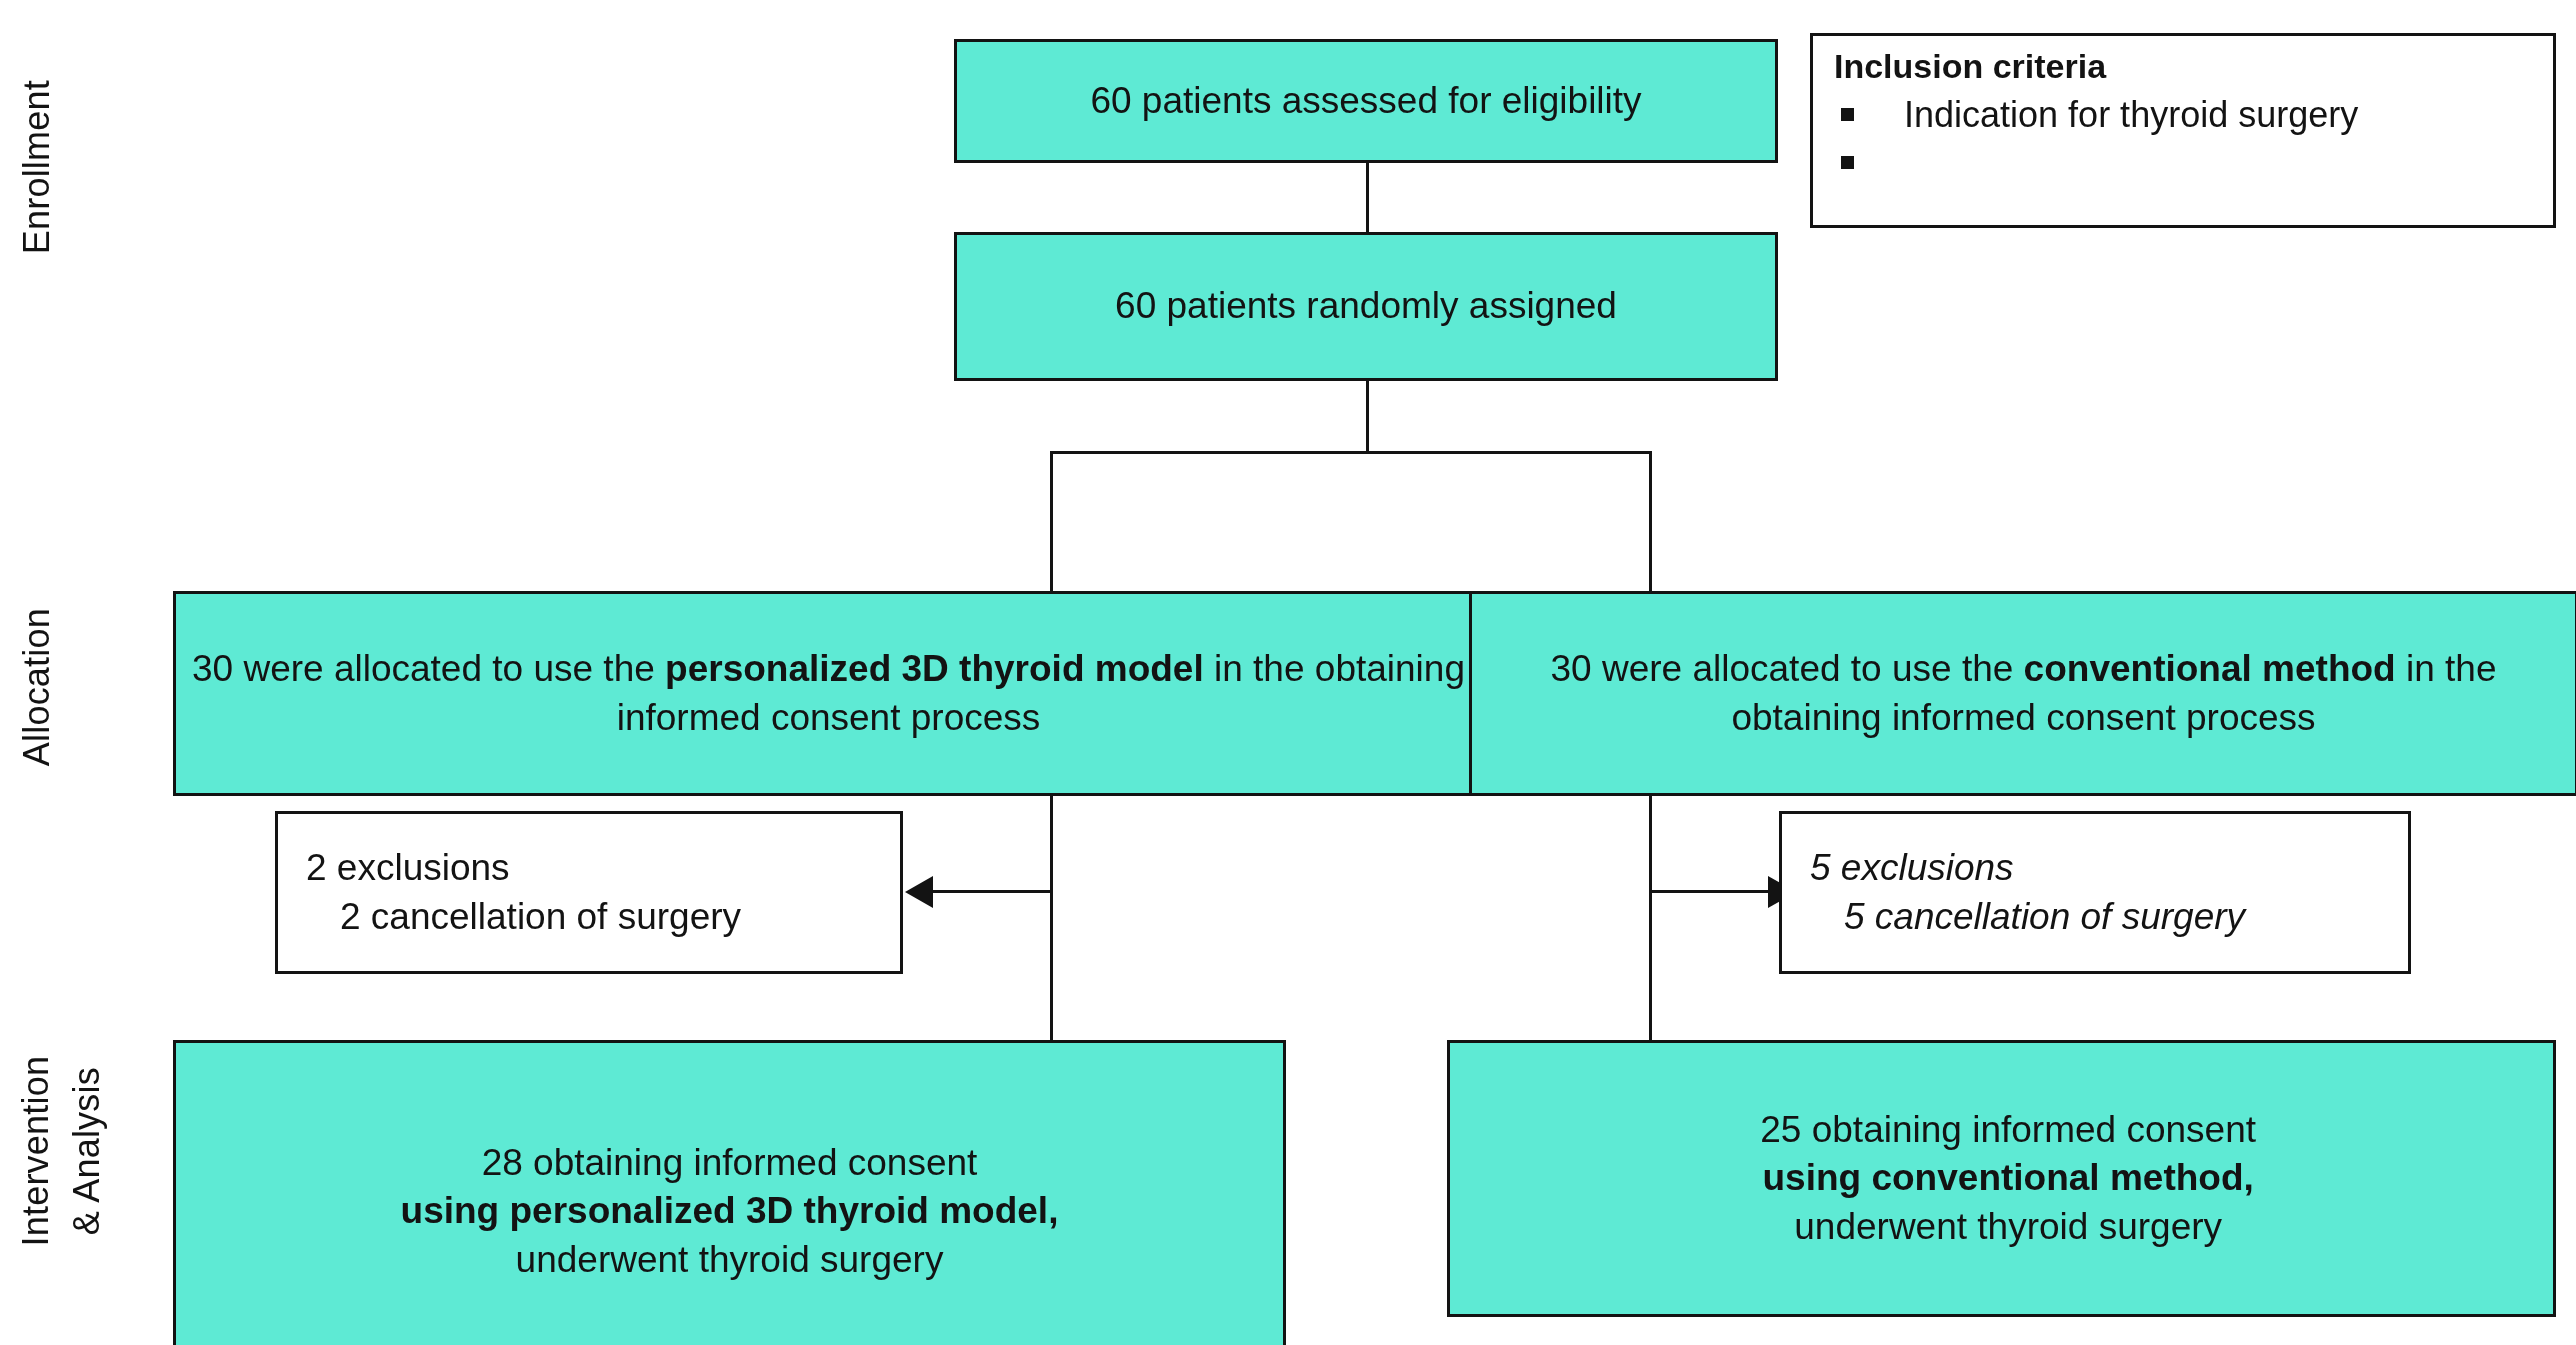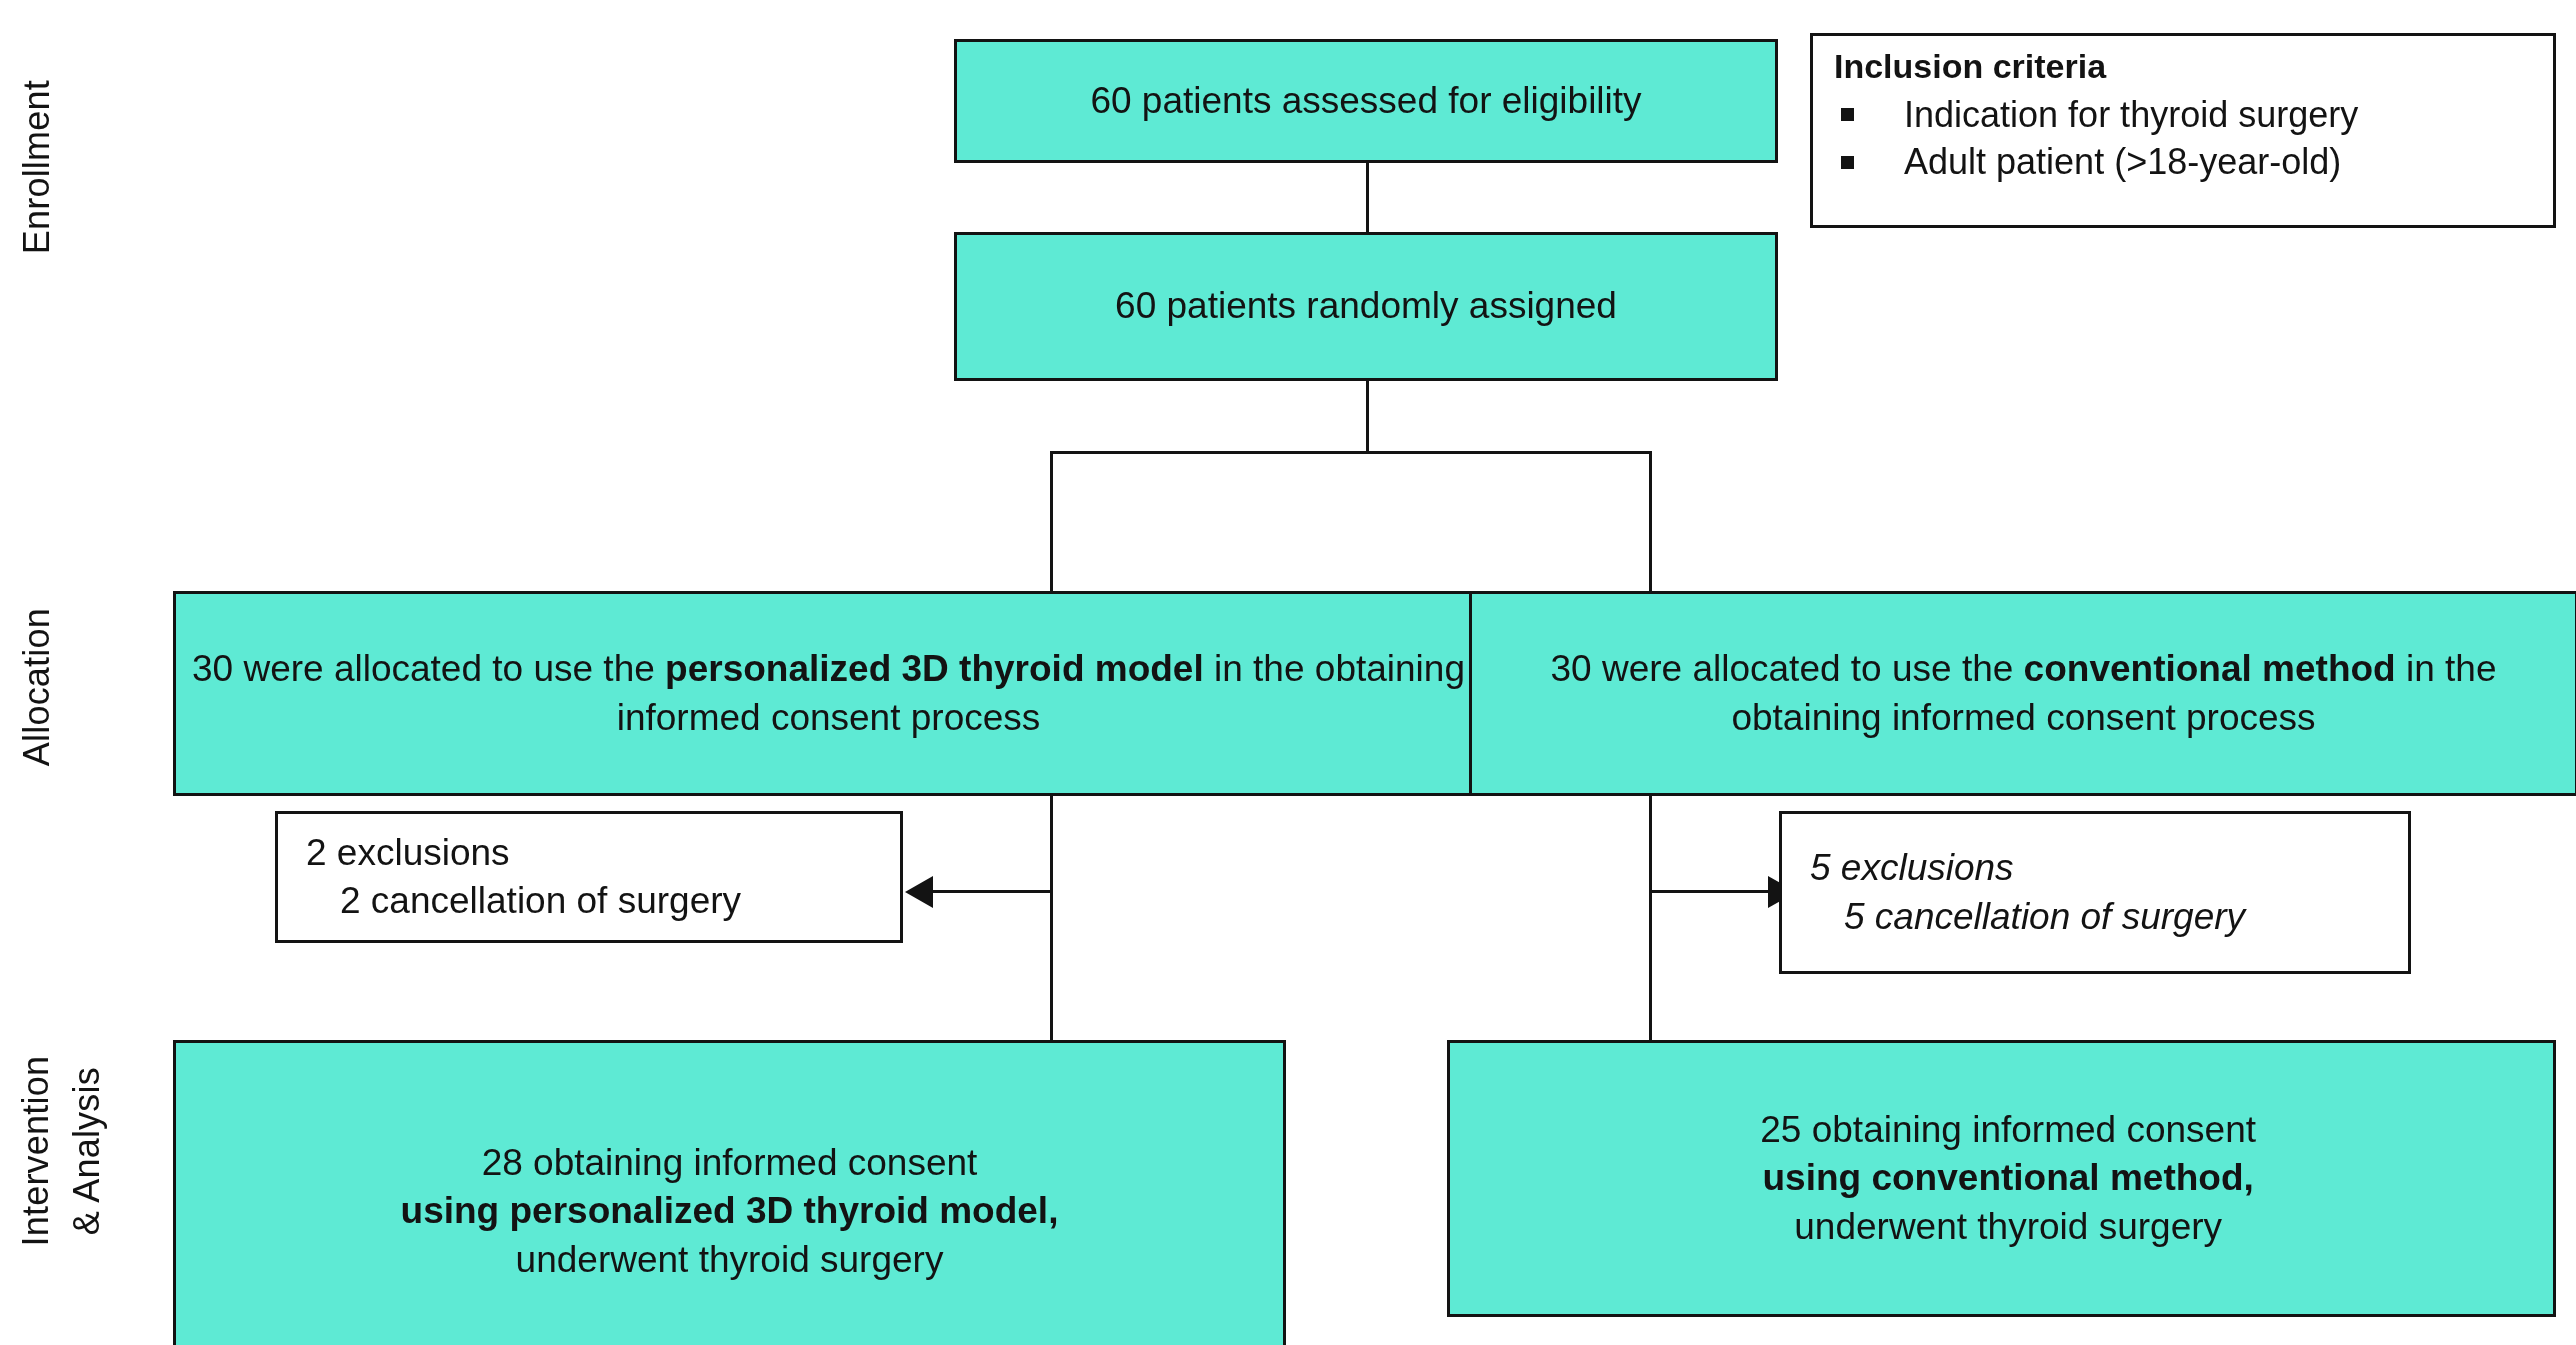--- a/index.html
+++ b/index.html
@@ -157,21 +157,20 @@
 
   <div class="criteria" style="left:1810px; top:33px; width:746px; height:195px;">
     <div class="criteria-title">Inclusion criteria</div>
     <ul class="criteria-list">
       <li>
         <span class="bullet"></span>
         <span>Indication for thyroid surgery</span>
       </li>
       <li>
         <span class="bullet"></span>
-        <span>Adult patient (&gt;18-year-old)</span>
       </li>
     </ul>
   </div>
 
   <div class="box" style="left:954px; top:39px; width:824px; height:124px;">
     <div class="inner">60 patients assessed for eligibility</div>
   </div>
 
   <div class="box" style="left:954px; top:232px; width:824px; height:149px;">
     <div class="inner">60 patients randomly assigned</div>
@@ -182,21 +181,21 @@
       <span>30 were allocated to use the </span><b>personalized 3D thyroid model</b><span> in the obtaining informed consent process</span>
     </div>
   </div>
 
   <div class="box" style="left:1469px; top:591px; width:1109px; height:205px;">
     <div class="inner">
       <span>30 were allocated to use the </span><b>conventional method</b><span> in the obtaining informed consent process</span>
     </div>
   </div>
 
-  <div class="box white left-align" style="left:275px; top:811px; width:628px; height:132px; padding-left:28px;">
+  <div class="box white left-align" style="left:275px; top:811px; width:628px; height:163px; padding-left:28px;">
     <div class="inner">
       <div>2 exclusions</div>
       <div style="padding-left:34px;">2 cancellation of surgery</div>
     </div>
   </div>
 
   <div class="box white left-align" style="left:1779px; top:811px; width:632px; height:163px; padding-left:28px;font-style:italic;">
     <div class="inner">
       <div>5 exclusions</div>
       <div style="padding-left:34px;">5 cancellation of surgery</div>

